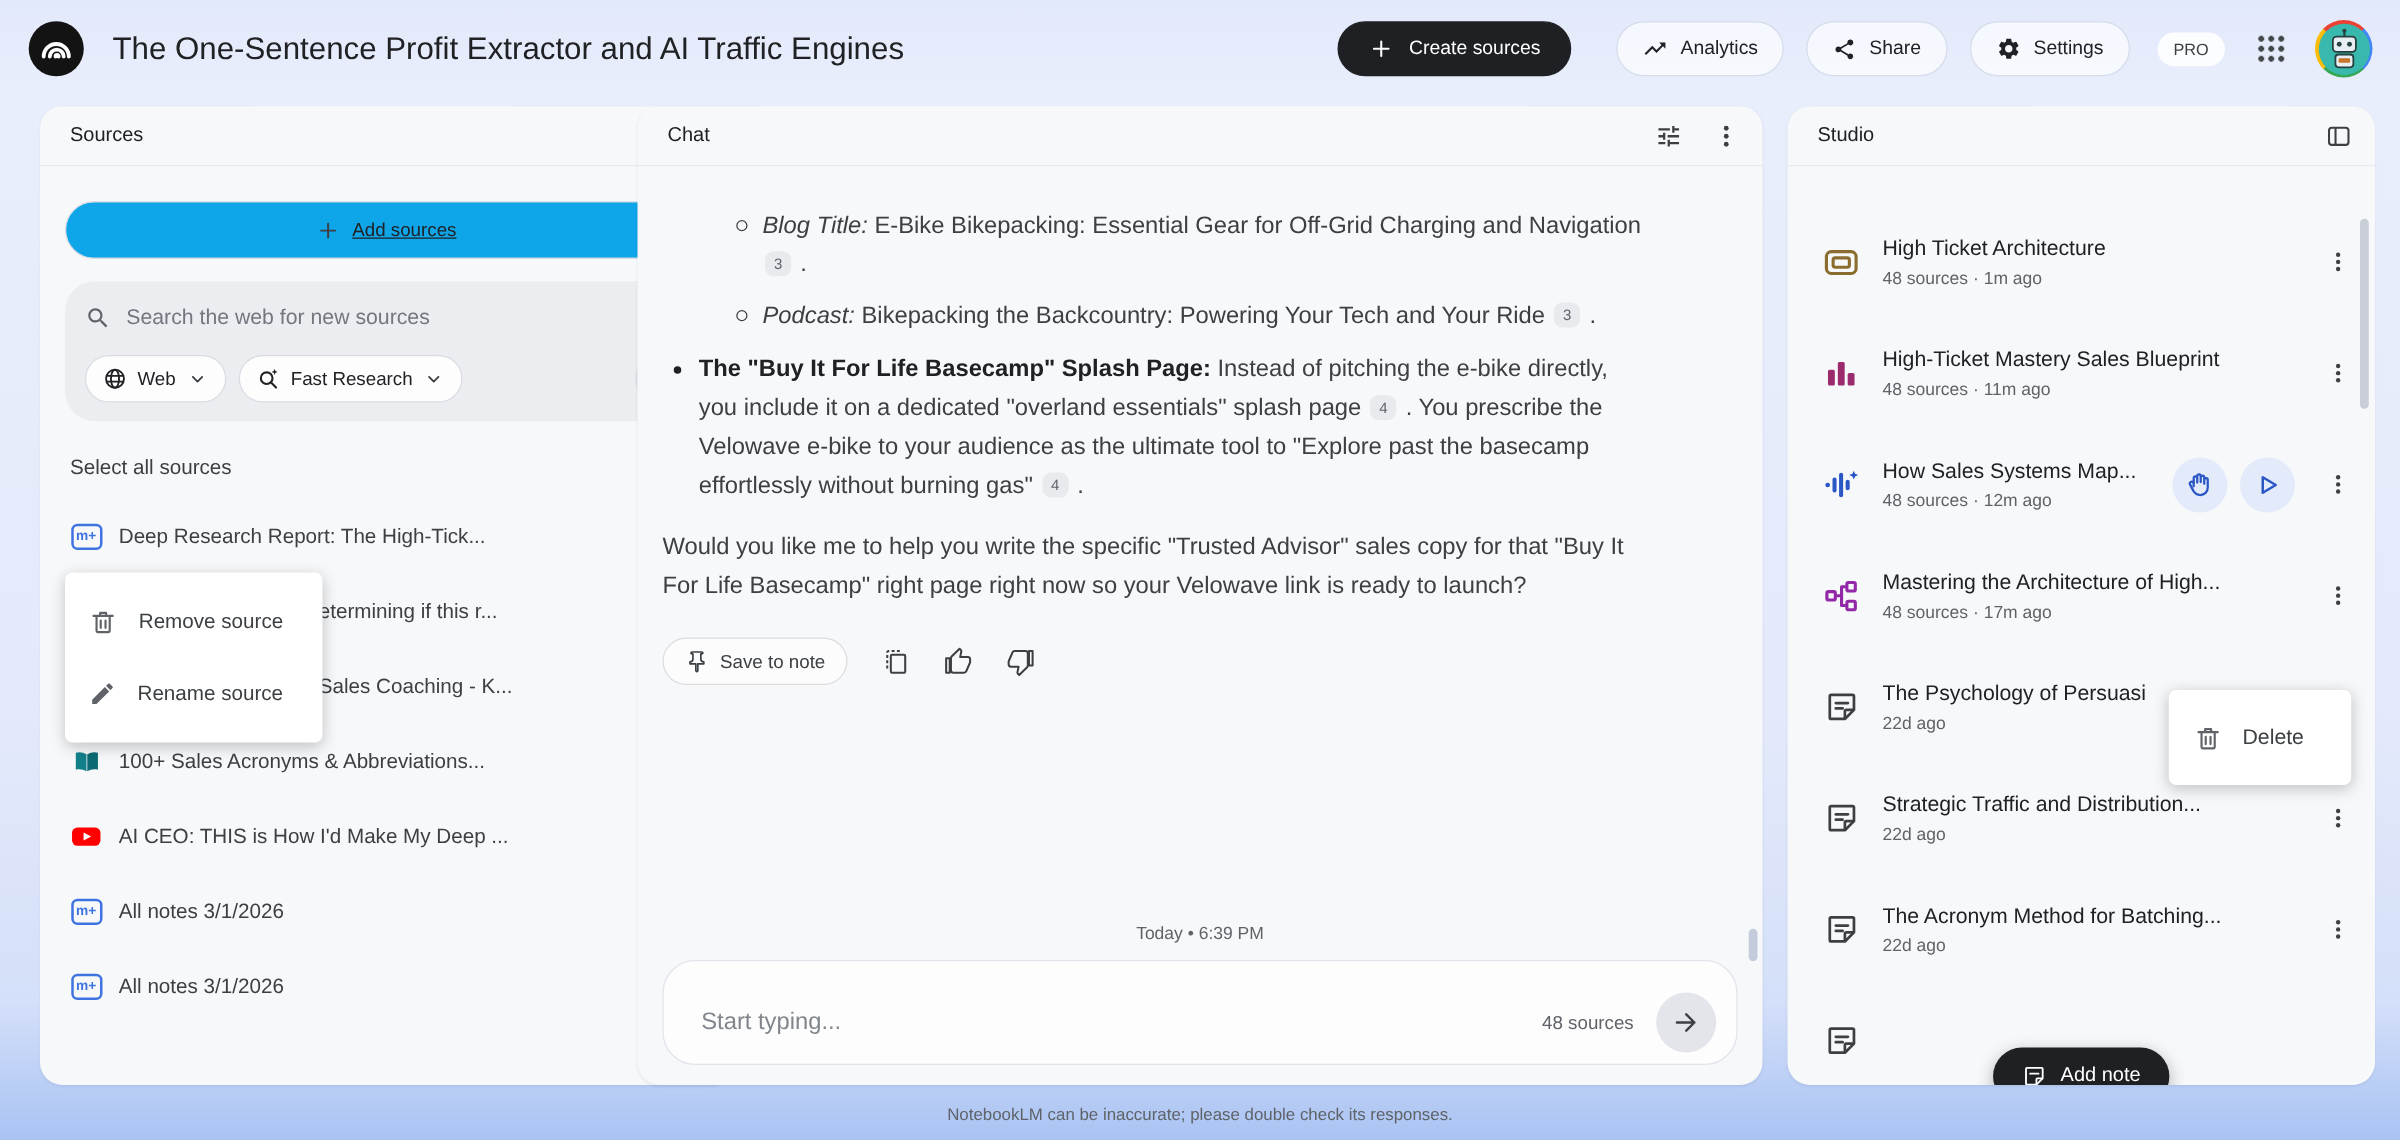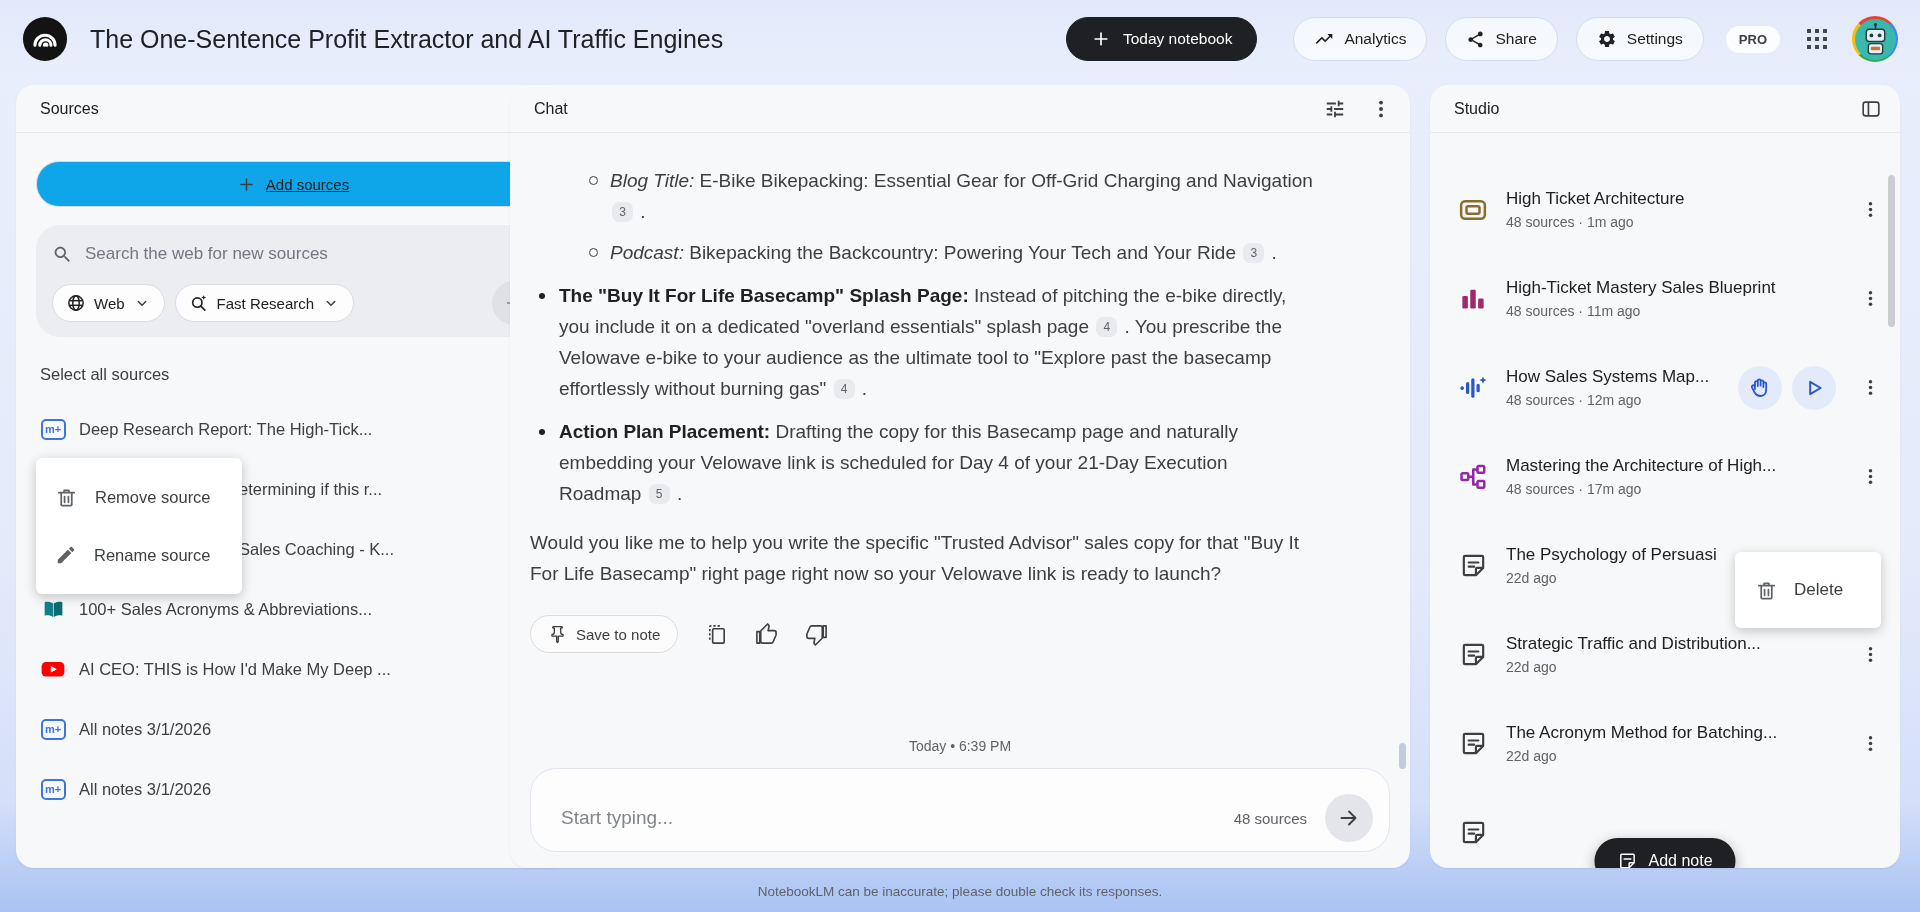--- a/index.html
+++ b/index.html
@@ -16,37 +16,37 @@
   
   .topbar { position:absolute; left:0; top:0; right:0; height:78px; display:flex; align-items:center; padding:0 22px; }
   .logo { width:46px; height:46px; flex:none; }
   .nb-title { font-size:25px; color:#202124; margin-left:22px; white-space:nowrap; }
   .topbar-spacer { flex:1; }
   .pill-btn { height:44px; border-radius:22px; display:flex; align-items:center; gap:10px; padding:0 20px;
     background:rgba(252,253,255,.7); border:1px solid #d6dcea; color:#202124; font-size:15.5px; cursor:pointer; white-space:nowrap; }
   .pill-btn + .pill-btn { margin-left:18px; }
   .create-btn { background:#1f2023; color:#fff; border:1px solid #1f2023; padding:0 24px; gap:12px; margin-right:18px; }
   .create-btn .icon { color:#fff; }
-  .pro-badge { background:#fcfdff; border-radius:14px; padding:6px 13px; font-size:13px; color:#3c4043; font-weight:700; margin-left:22px; }
+  .pro-badge { background:#fcfdff; border-radius:14px; padding:6px 13px; font-size:13px; color:#3c4043; font-weight:400; margin-left:22px; }
   .apps-grid { width:22px; height:22px; margin-left:26px;
     background-image:radial-gradient(#434649 2.1px, transparent 2.5px);
     background-size:8px 8px; background-position:-1px -1px; cursor:pointer; }
   .avatar { width:46px; height:46px; border-radius:50%; margin-left:24px; padding:2.5px; cursor:pointer;
     background:conic-gradient(from -45deg,#ea4335 0 90deg,#4285f4 90deg 180deg,#34a853 180deg 270deg,#fbbc05 270deg 360deg); }
   .avatar-inner { width:100%; height:100%; border-radius:50%; background:#39b8ae; overflow:hidden; display:flex; align-items:center; justify-content:center; }
 
   
   .panel { position:absolute; top:85px; height:783px; background:#f7f8fa; border-radius:18px; overflow:hidden; box-shadow:0 1px 2px rgba(60,70,110,.08); }
   .panel-head { height:48px; display:flex; align-items:center; padding:0 18px 0 24px; border-bottom:1px solid #e7e9ee; }
   .panel-title { font-size:16px; color:#202124; }
   .head-spacer { flex:1; }
   .head-icon { color:#3c4043; cursor:pointer; }
 
   
-  .sources-panel { left:16px; width:554px; }
+  .sources-panel { left:32px; width:554px; }
   .src-body { padding:28px 20px 0; position:relative; }
   .add-btn { height:46px; width:100%; border:1px solid #d7dbe2; border-radius:23px; background:#0ea5e9;
     display:flex; align-items:center; justify-content:center; gap:10px; font-size:15px; color:#202124; cursor:pointer;text-decoration:underline; }
   .search-card { margin-top:18px; background:#ebedf1; border-radius:24px; padding:14px 14px 12px 16px; }
   .search-row { display:flex; align-items:center; gap:12px; color:#5f6368; height:30px; }
   .search-row input { flex:1; border:0; background:transparent; outline:none; font-size:17px; font-family:inherit; color:#202124; }
   .search-row input::placeholder { color:#73777f; }
   .filter-row { display:flex; align-items:center; margin-top:12px; gap:10px; }
   .filter-pill { height:38px; background:#fdfdfe; border:1px solid #d9dce2; border-radius:19px; display:flex; align-items:center; gap:8px; padding:0 13px; font-size:15px; color:#202124; cursor:pointer; }
   .filter-pill .chev { color:#3c4043; }
@@ -132,21 +132,21 @@
     </span>
     <div class="nb-title">The One-Sentence Profit Extractor and AI Traffic Engines</div>
     <div class="topbar-spacer"></div>
 
     <div class="pill-btn create-btn">
       <span class="icon">
         <svg viewBox="0 0 24 24" width="20" height="20">
             <path d="M12 5v14M5 12h14" fill="none" stroke="currentColor" stroke-width="2" stroke-linecap="round"></path>
           </svg>
         </span>
-      <span>Today notebook</span>
+      <span>Create sources</span>
     </div>
     <div class="pill-btn">
       <span class="icon">
         <svg viewBox="0 0 24 24" width="20" height="20" fill="#202124">
             <path d="M16 6l2.29 2.29-4.88 4.88-4-4L2 16.59 3.41 18l6-6 4 4 6.3-6.29L22 12V6z"></path>
           </svg>
         </span>
       <span>Analytics</span>
     </div>
     <div class="pill-btn">
@@ -380,21 +380,20 @@
             <circle cx="12" cy="19" r="2.1"></circle>
           </svg>
         </span>
     </div>
 
     <div class="chat-body">
       <div id="chat-messages">
           <div class="msg sub"><i>Blog Title:</i><span> E-Bike Bikepacking: Essential Gear for Off-Grid Charging and Navigation </span><span class="cite">3</span><span> .</span></div>
           <div class="msg sub"><i>Podcast:</i><span> Bikepacking the Backcountry: Powering Your Tech and Your Ride </span><span class="cite">3</span><span> .</span></div>
           <div class="msg bullet"><b>The "Buy It For Life Basecamp" Splash Page:</b><span> Instead of pitching the e-bike directly, you include it on a dedicated "overland essentials" splash page </span><span class="cite">4</span><span> . You prescribe the Velowave e-bike to your audience as the ultimate tool to "Explore past the basecamp effortlessly without burning gas" </span><span class="cite">4</span><span> .</span></div>
-          <div class="msg bullet"><b>Action Plan Placement:</b><span> Drafting the copy for this Basecamp page and naturally embedding your Velowave link is scheduled for Day 4 of your 21-Day Execution Roadmap </span><span class="cite">5</span><span> .</span></div>
           <div class="msg para"><span>Would you like me to help you write the specific "Trusted Advisor" sales copy for that "Buy It For Life Basecamp" right page right now so your Velowave link is ready to launch?</span></div>
         </div>
       <div class="chat-actions">
         <div class="save-note">
           <span class="icon">
             <svg viewBox="0 0 24 24" width="19" height="19" fill="none" stroke="currentColor" stroke-width="1.7" stroke-linejoin="round">
                 <path d="M16 9V4h1c.55 0 1-.45 1-1s-.45-1-1-1H7c-.55 0-1 .45-1 1s.45 1 1 1h1v5c0 1.66-1.34 3-3 3v2h5.97v7l1 1 1-1v-7H19v-2c-1.66 0-3-1.34-3-3z"></path>
               </svg>
             </span>
           <span>Save to note</span>

